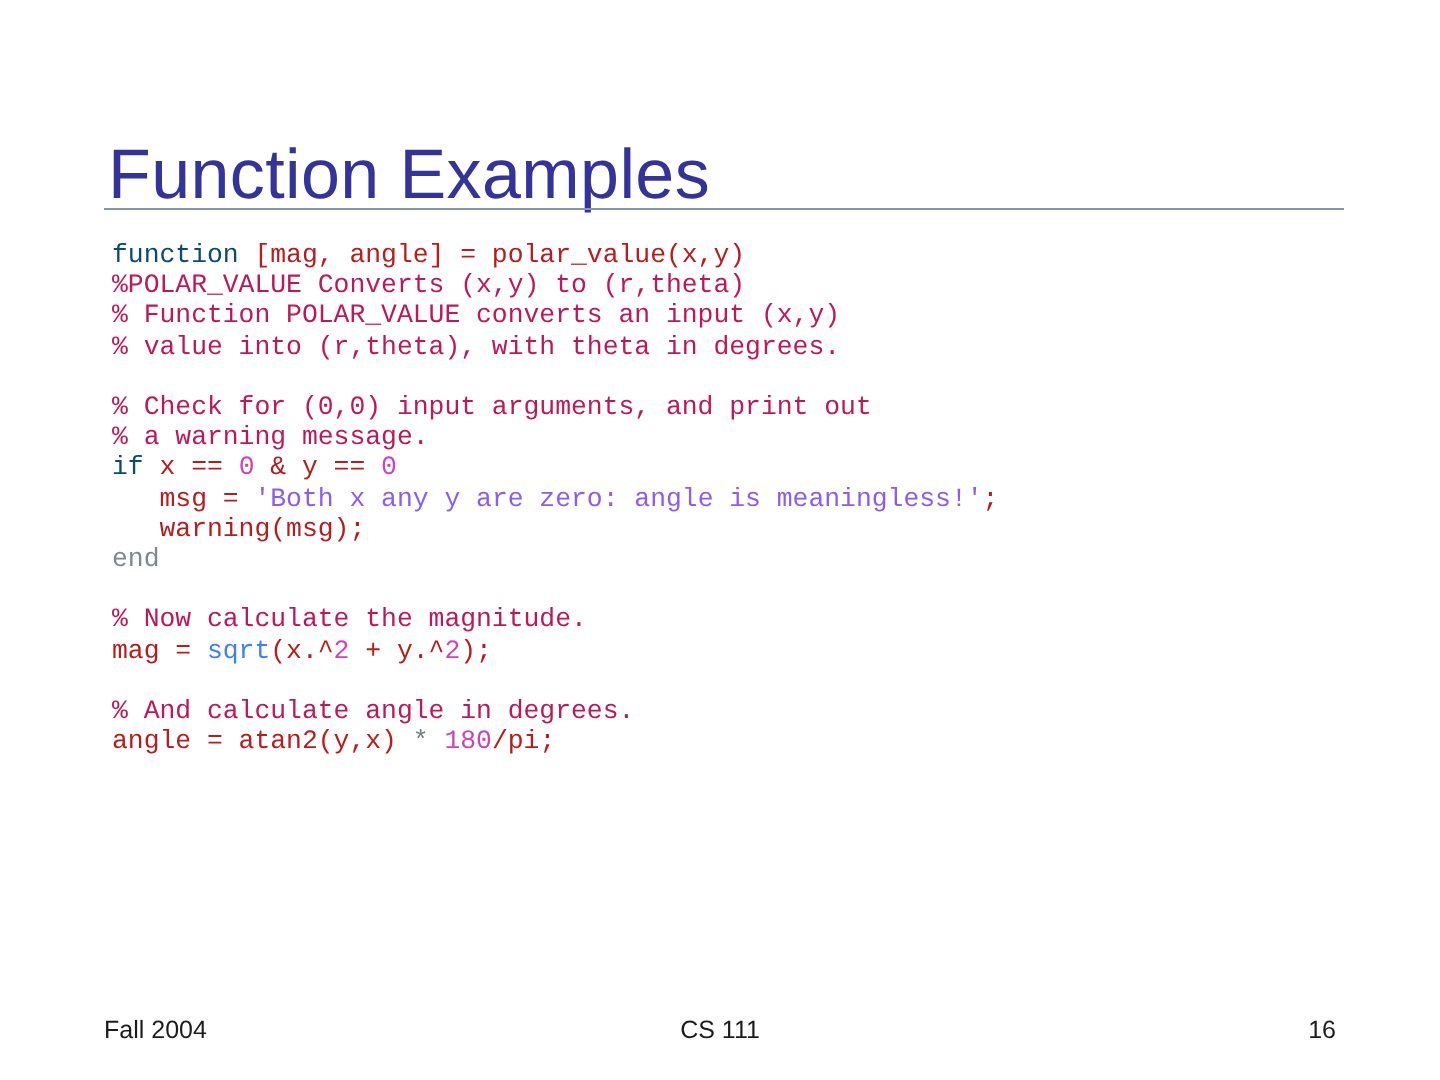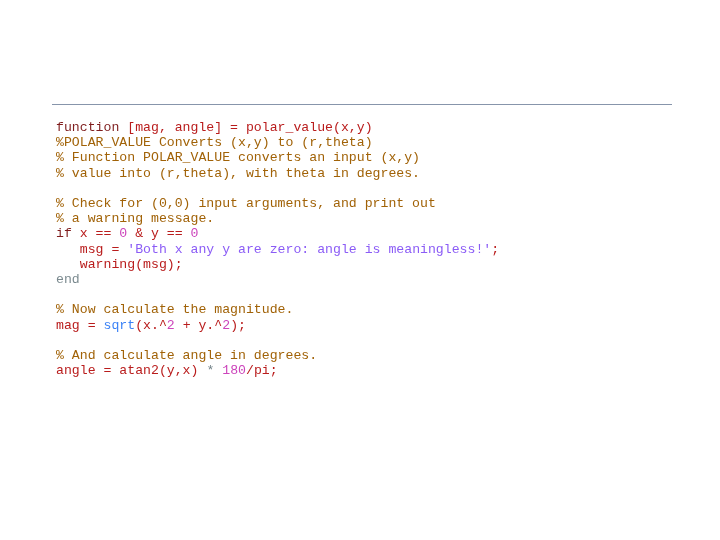--- a/index.html
+++ b/index.html
@@ -62,28 +62,28 @@
   .block-gap {
     height: 15.2px;
   }
 
   .code-line {
     white-space: pre;
     min-height: 15.2px;
   }
 
   
-  .tok-kw      { color: #7f1d1d; }   
+  .tok-kw      { color: #0c4a6e; }   
   .tok-kw-dim  { color: #7b8a8f; text-align: right; }   
   .tok-fn      { color: #3b82f6; }   
   .tok-str     { color: #8b5cf6; }   
   .tok-num     { color: #cc44bb; }   
   .tok-op      { color: #6f7f85; }   
   .tok-plain   { color: #b91c1c; }   
-  .tok-cmt     { color: #a16207; }   
+  .tok-cmt     { color: #be185d; }   
 
   
   .footer {
     position: absolute;
     left: 52px;
     right: 52px;
     top: 508px;
     height: 18px;
     font-family: "Liberation Sans", sans-serif;
     font-size: 12.5px;
@@ -105,19 +105,25 @@
     position: absolute;
     right: 0;
     top: 0;
   }
 </style>
 </head>
 <body>
 
 <div class="slide">
 
+  <h1 class="slide-title">Function Examples</h1>
 
   <div class="title-rule"></div>
 
   <div class="code-body" id="code-body"><div class="code-block"><div class="code-line"><span class="tok-kw">function</span><span class="tok-plain"> [mag, angle] = polar_value(x,y)</span></div><div class="code-line"><span class="tok-cmt">%POLAR_VALUE Converts (x,y) to (r,theta)</span></div><div class="code-line"><span class="tok-cmt">% Function POLAR_VALUE converts an input (x,y)</span></div><div class="code-line"><span class="tok-cmt">% value into (r,theta), with theta in degrees.</span></div></div><div class="block-gap"></div><div class="code-block"><div class="code-line"><span class="tok-cmt">% Check for (0,0) input arguments, and print out</span></div><div class="code-line"><span class="tok-cmt">% a warning message.</span></div><div class="code-line"><span class="tok-kw">if</span><span class="tok-plain"> x == </span><span class="tok-num">0</span><span class="tok-plain"> &amp; y == </span><span class="tok-num">0</span></div><div class="code-line"><span class="tok-plain">   msg = </span><span class="tok-str">'Both x any y are zero: angle is meaningless!'</span><span class="tok-plain">;</span></div><div class="code-line"><span class="tok-plain">   warning(msg);</span></div><div class="code-line"><span class="tok-kw-dim">end</span></div></div><div class="block-gap"></div><div class="code-block"><div class="code-line"><span class="tok-cmt">% Now calculate the magnitude.</span></div><div class="code-line"><span class="tok-plain">mag = </span><span class="tok-fn">sqrt</span><span class="tok-plain">(x.^</span><span class="tok-num">2</span><span class="tok-plain"> + y.^</span><span class="tok-num">2</span><span class="tok-plain">);</span></div></div><div class="block-gap"></div><div class="code-block"><div class="code-line"><span class="tok-cmt">% And calculate angle in degrees.</span></div><div class="code-line"><span class="tok-plain">angle = atan2(y,x) </span><span class="tok-op">*</span><span class="tok-plain"> </span><span class="tok-num">180</span><span class="tok-plain">/pi;</span></div></div></div>
 
+  <div class="footer">
+    <span class="footer-left">Fall 2004</span>
+    <span class="footer-center">CS 111</span>
+    <span class="footer-right">16</span>
+  </div>
 
 </div>
 
 </body></html>

